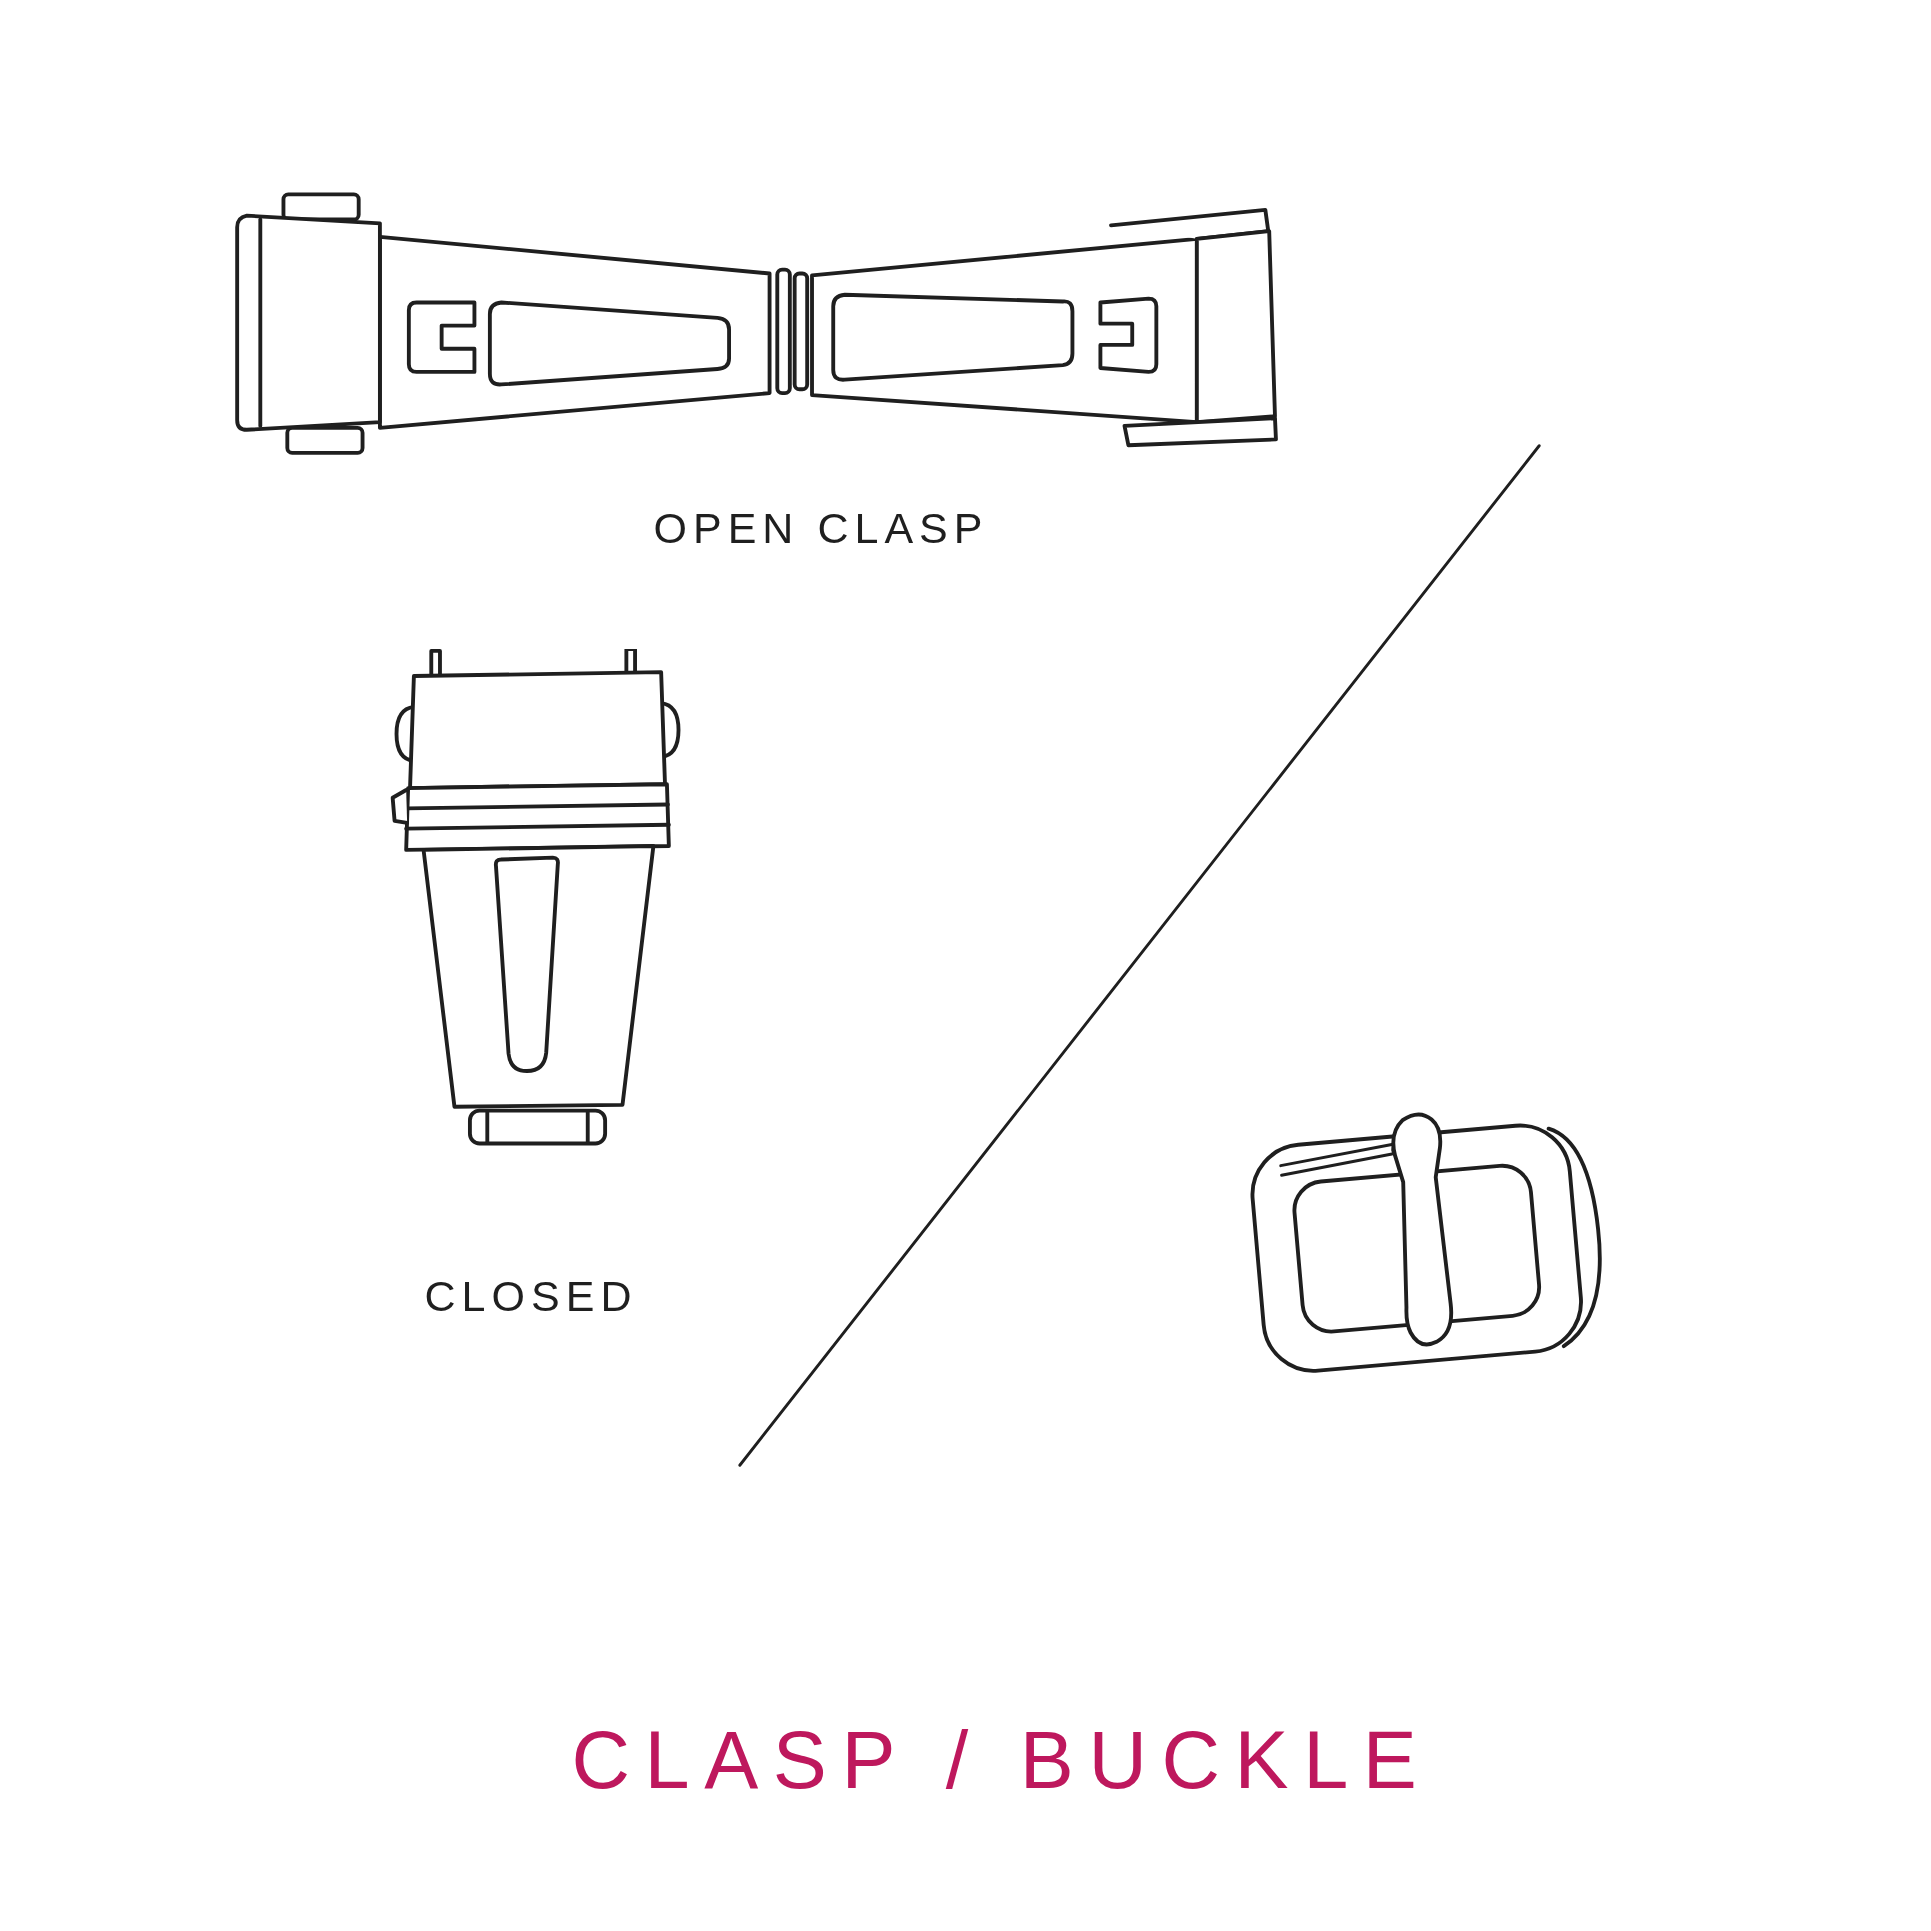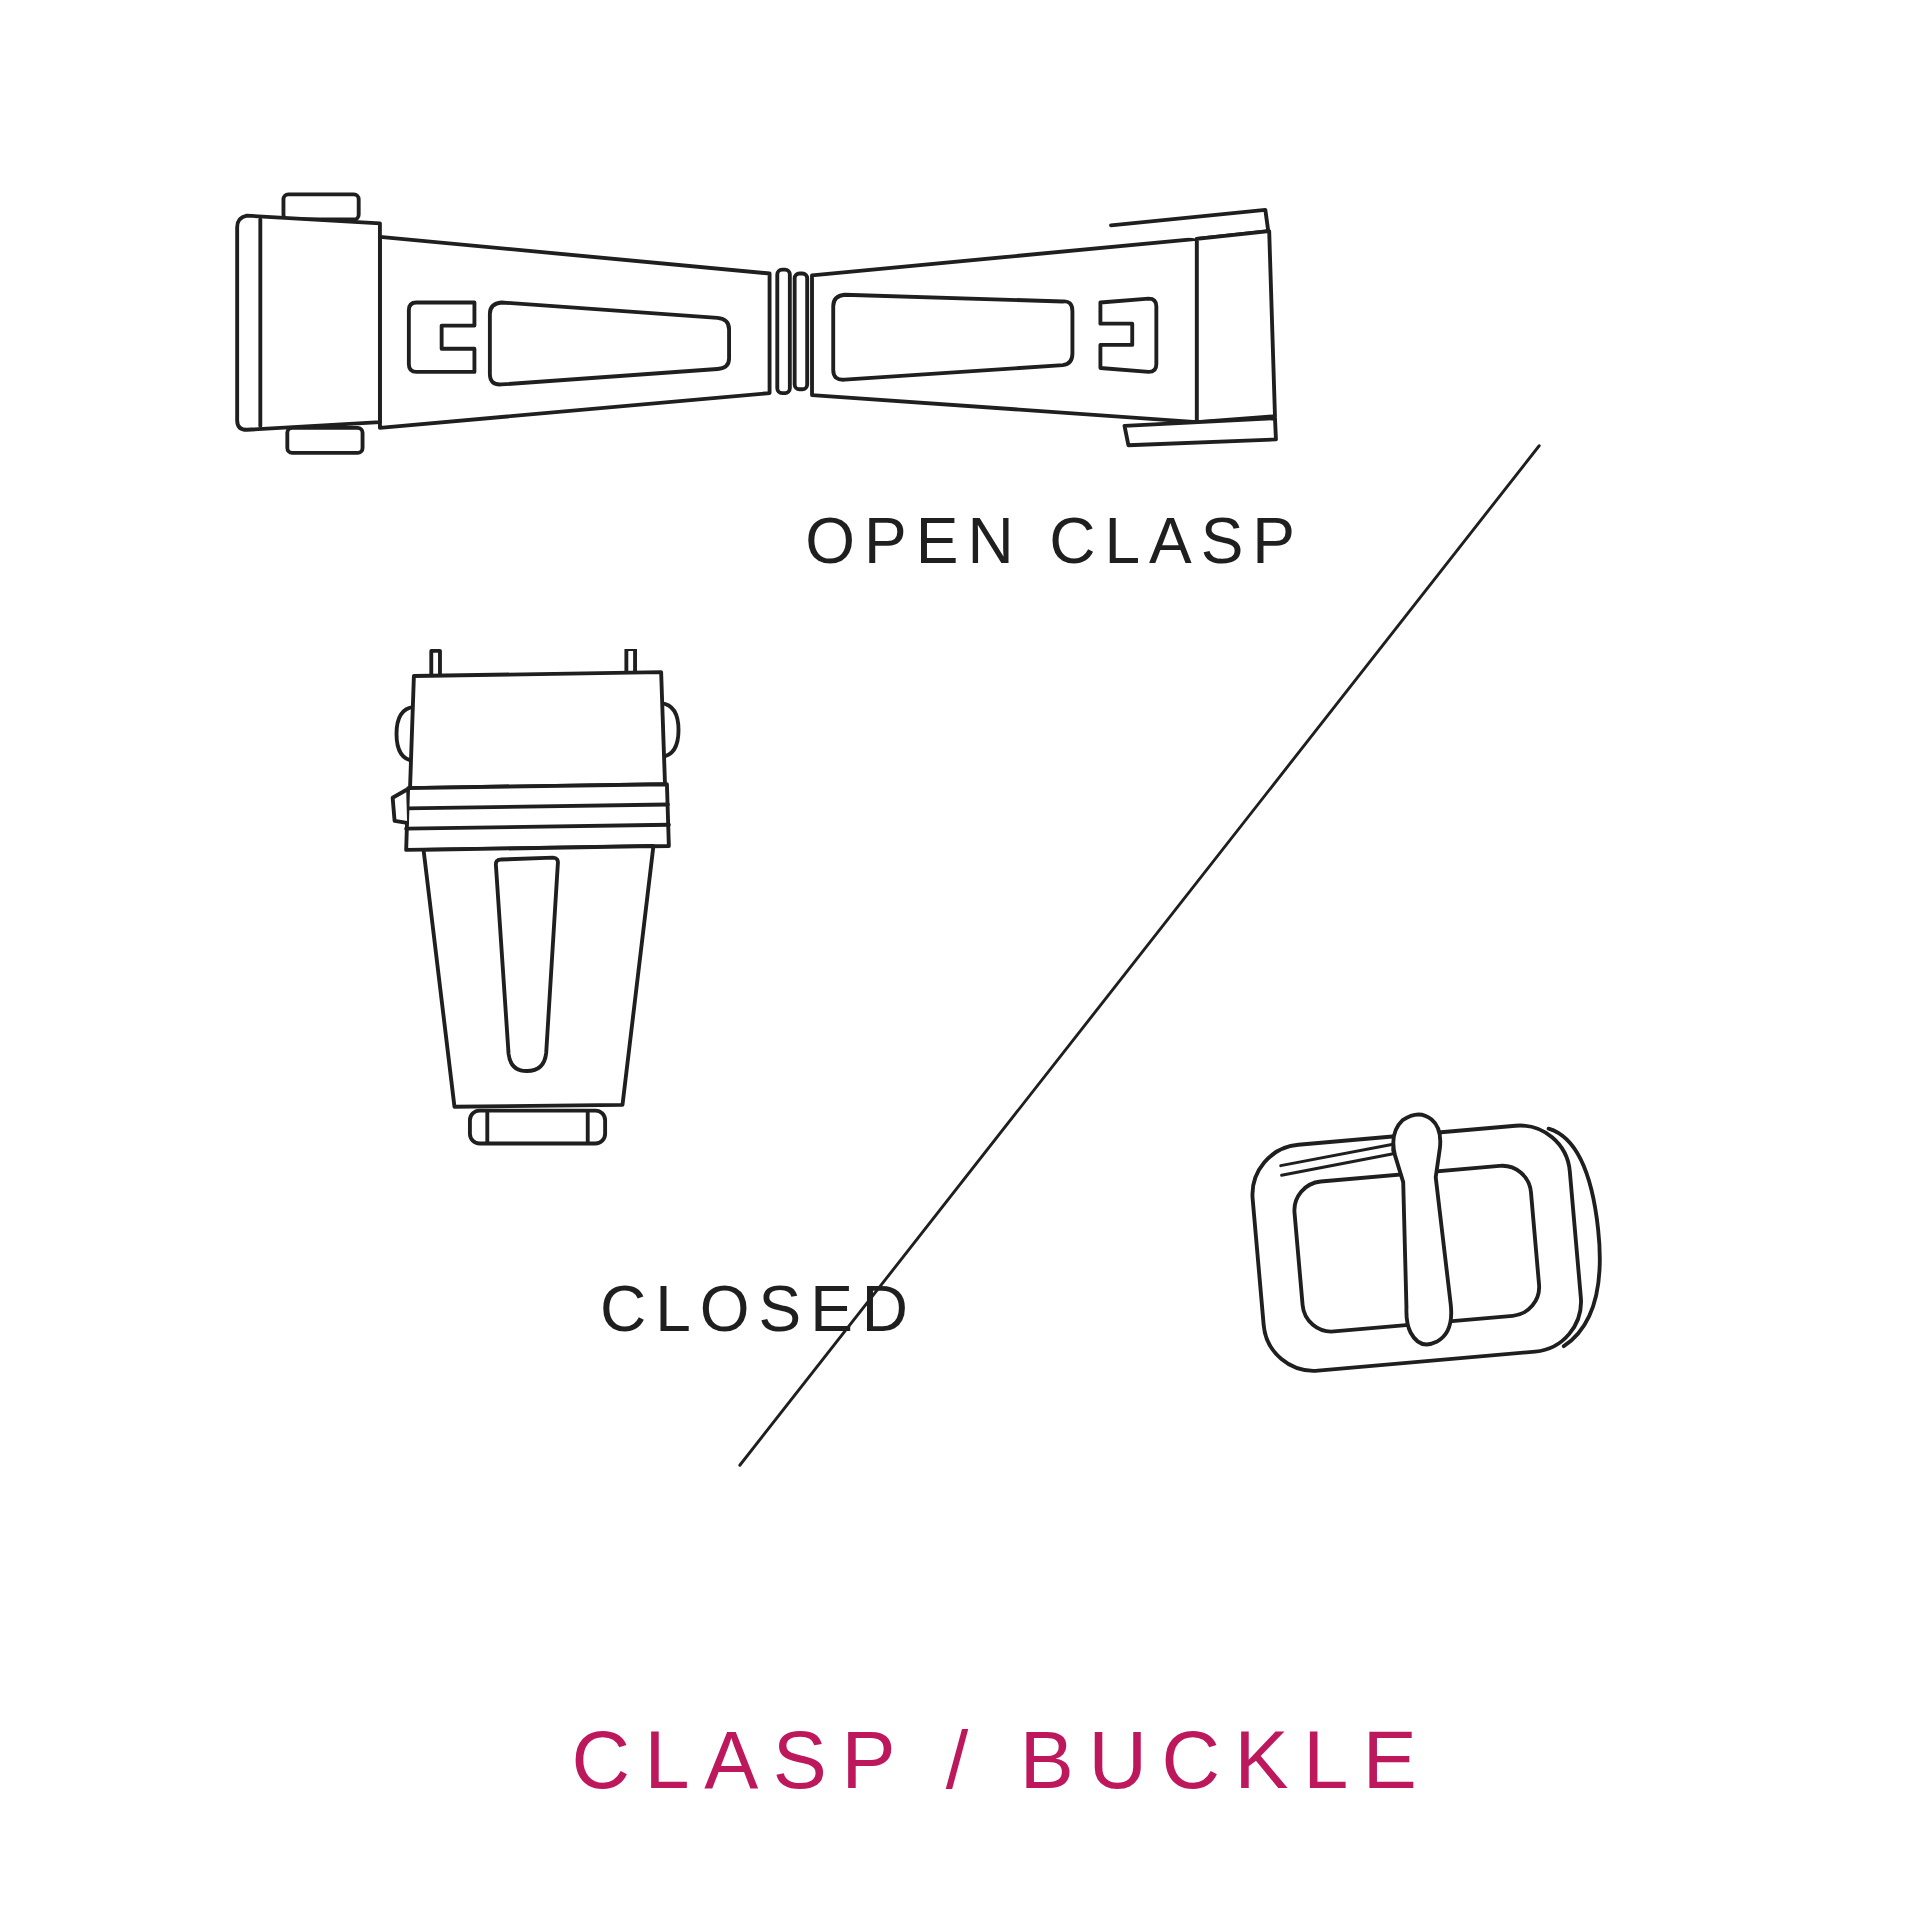--- a/index.html
+++ b/index.html
@@ -7,24 +7,24 @@
     position:relative;
     width:1931px;
     height:1931px;
     background:#ffffff;
     overflow:hidden;
     font-family:"Liberation Sans", sans-serif;
     color:#1f1f1f;
   }
   .abs{position:absolute;}
   .label{
-    font-size:64px;
+    font-size:43px;
     letter-spacing:0.14em;
     color:#1f1f1f;
-    text-align:right;
+    text-align:center;
     white-space:nowrap;
   }
   .title{
     font-size:81px;
     letter-spacing:0.18em;
     color:#be185d;
     text-align:center;
     white-space:nowrap;
     padding-left:36px;
   }

